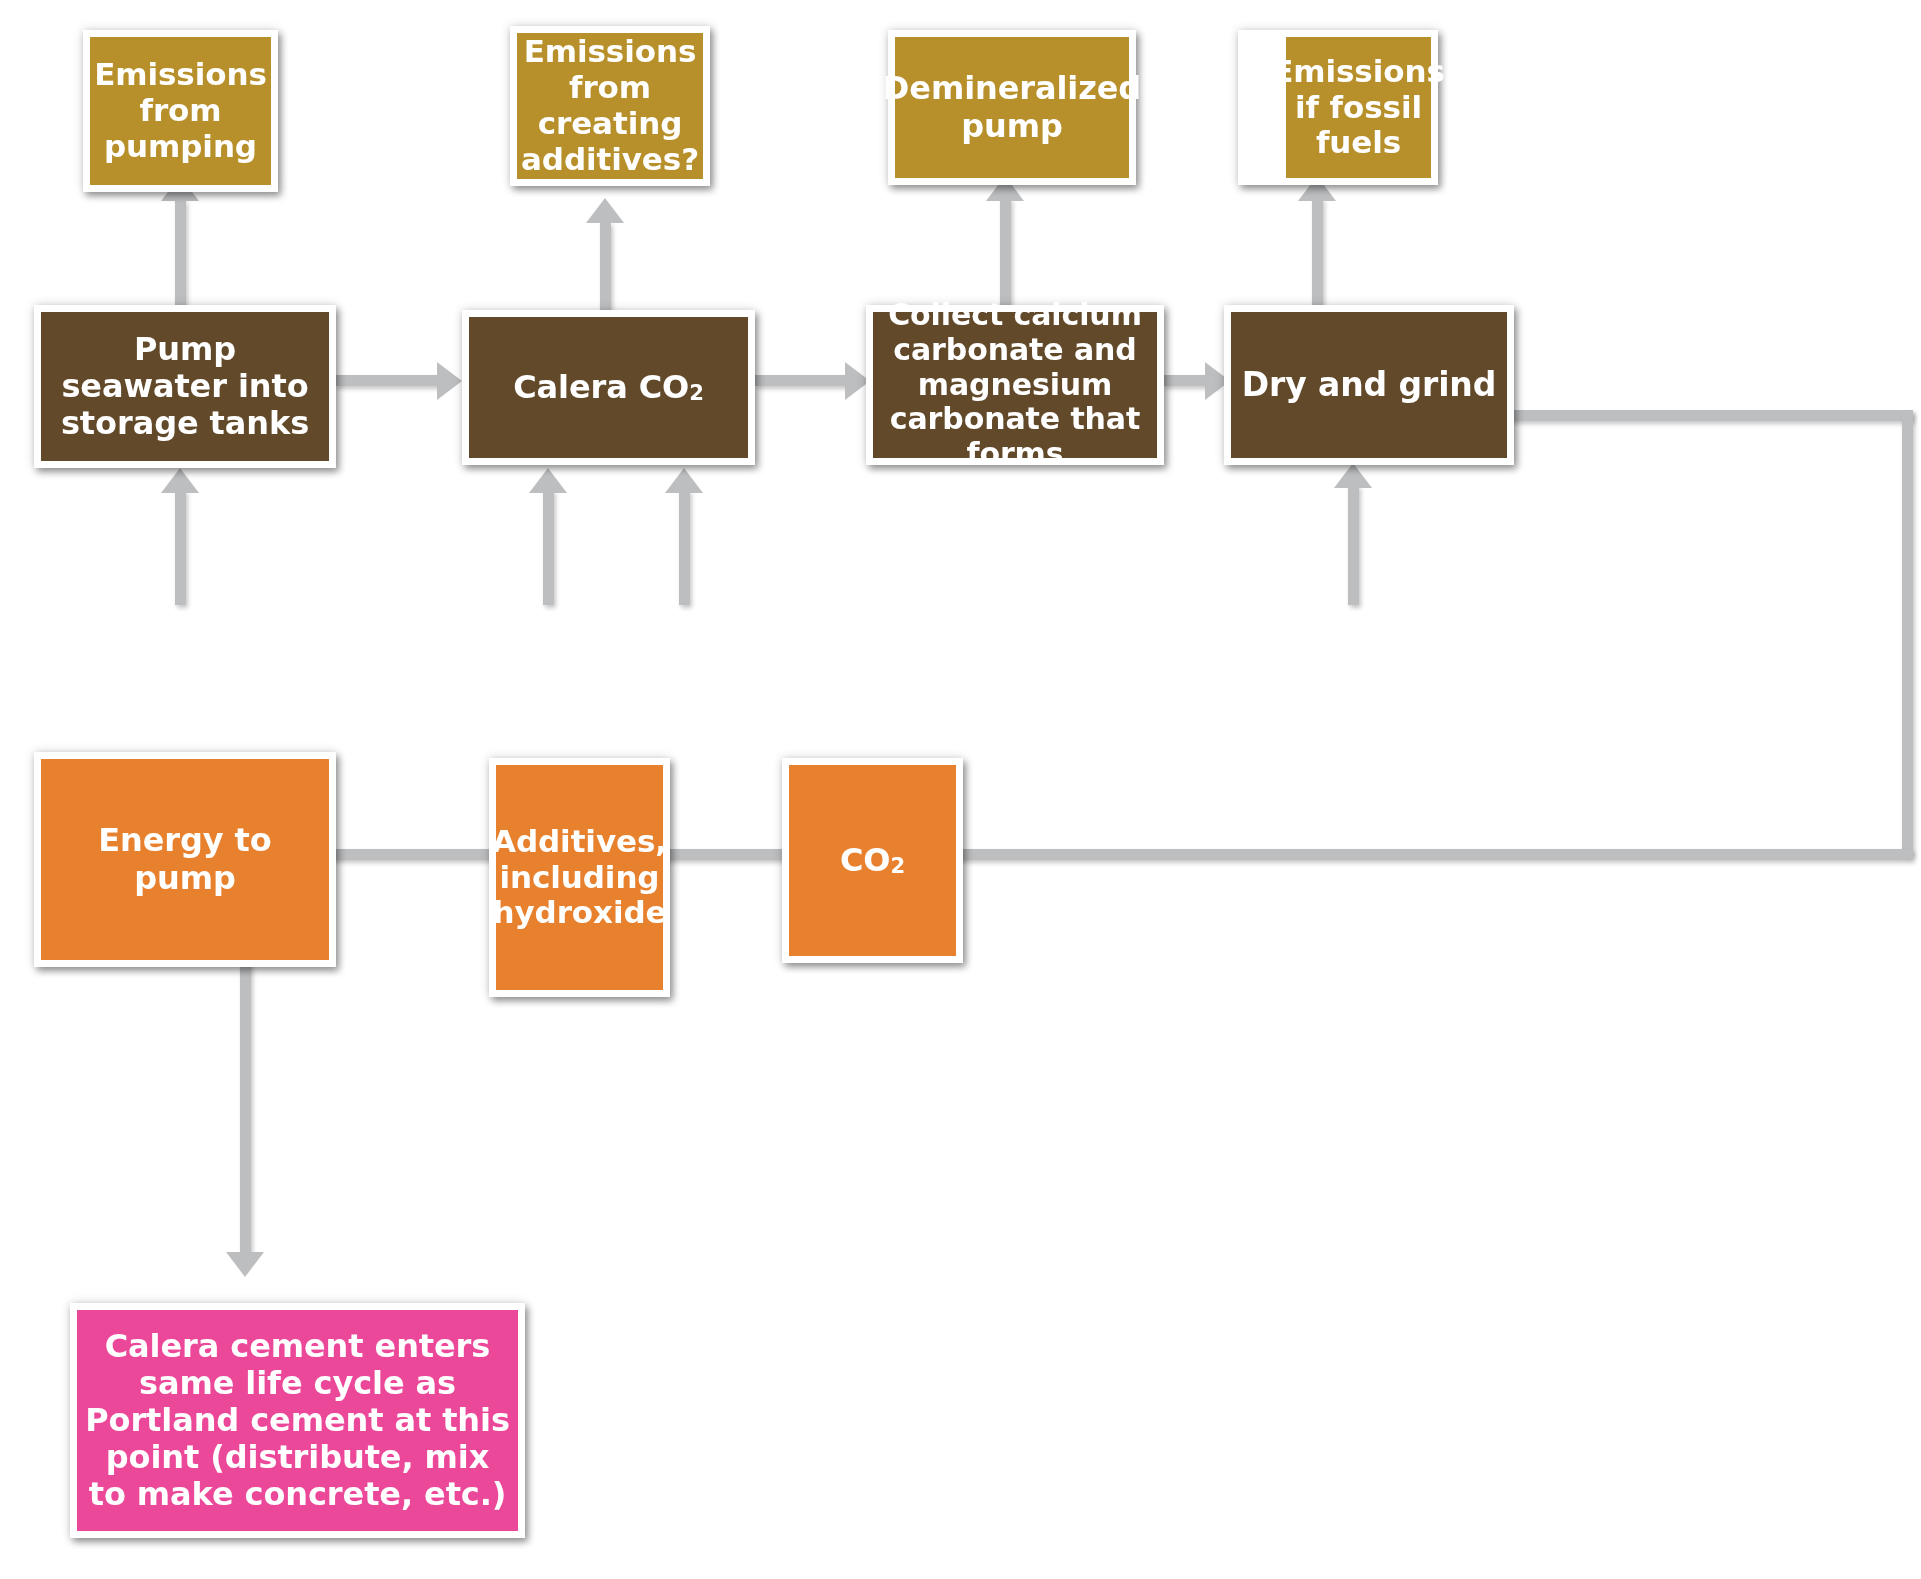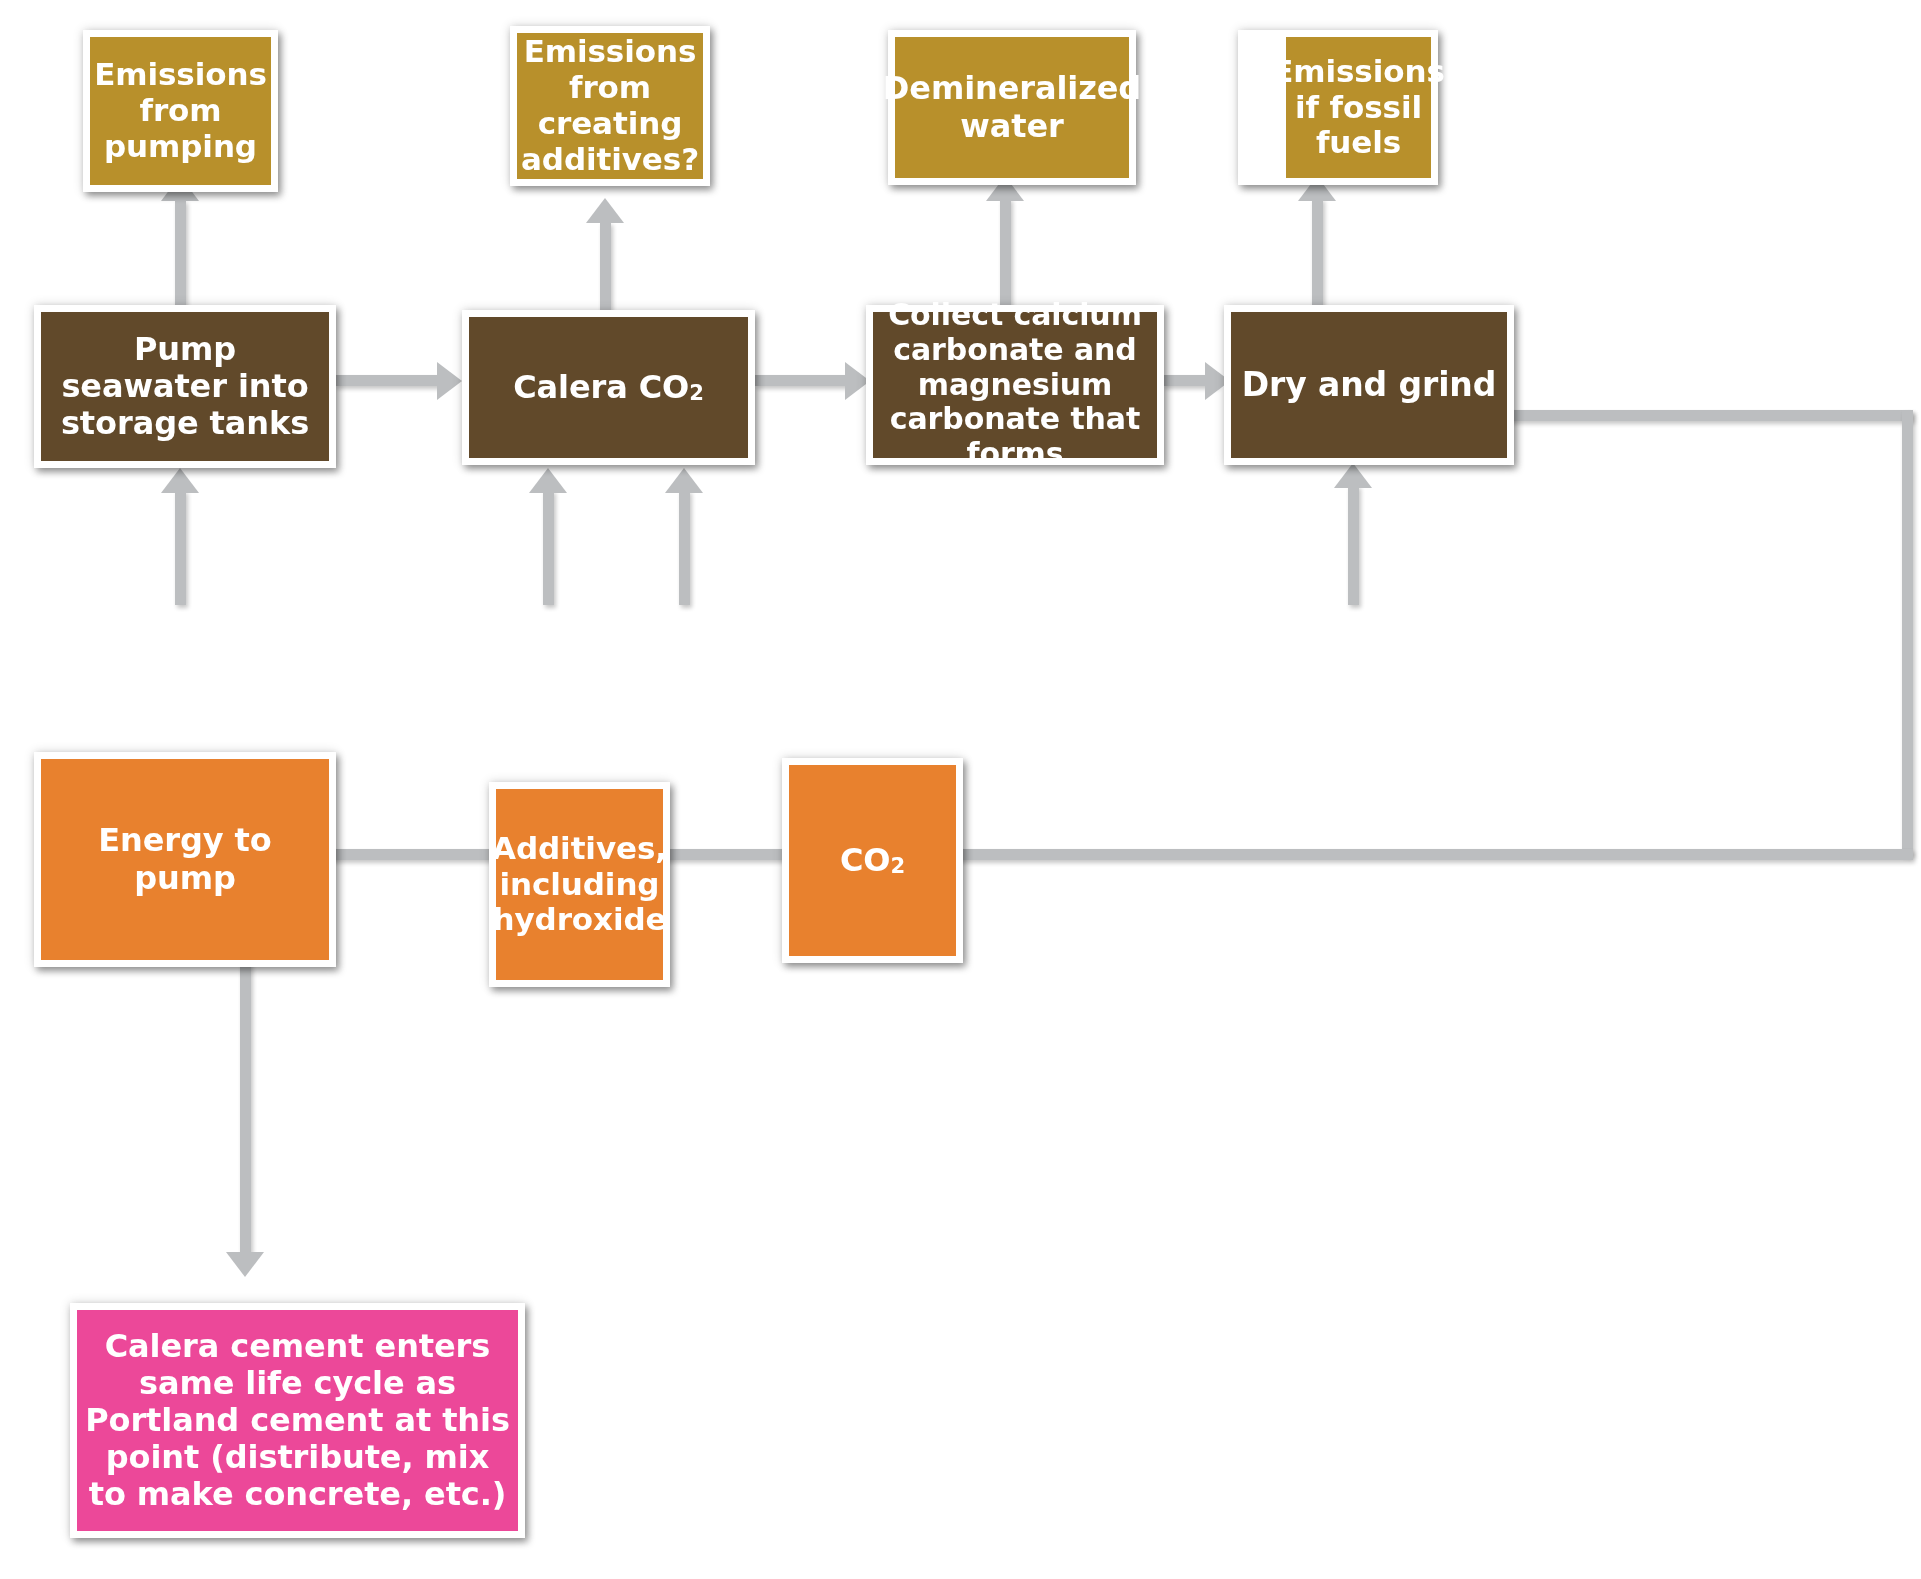--- a/index.html
+++ b/index.html
@@ -129,21 +129,21 @@
 
   <div class="node gold t31" style="left:83px;top:30px;width:195px;height:162px;">
     <div class="fill">Emissions from pumping</div>
   </div>
 
   <div class="node gold t31" style="left:510px;top:26px;width:200px;height:160px;">
     <div class="fill">Emissions from creating additives?</div>
   </div>
 
   <div class="node gold t32" style="left:888px;top:30px;width:248px;height:155px;">
-    <div class="fill">Demineralized water</div>
+    <div class="fill">Demineralized pump</div>
   </div>
 
   <div class="node gold t31" style="left:1238px;top:30px;width:200px;height:155px;padding-left:48px;">
     <div class="fill">Emissions if fossil fuels</div>
   </div>
 
   <div class="node brown t32" style="left:34px;top:305px;width:302px;height:163px;">
     <div class="fill">Pump seawater into storage tanks</div>
   </div>
 
@@ -159,21 +159,21 @@
   </div>
 
   <div class="node brown t33" style="left:1224px;top:305px;width:290px;height:160px;">
     <div class="fill">Dry and grind</div>
   </div>
 
   <div class="node orange t32" style="left:34px;top:752px;width:302px;height:215px;">
     <div class="fill">Energy to pump</div>
   </div>
 
-  <div class="node orange t31" style="left:489px;top:758px;width:181px;height:205px;margin-top:24px;">
+  <div class="node orange t31" style="left:489px;top:758px;width:181px;height:239px;">
     <div class="fill">Additives, including hydroxide</div>
   </div>
 
   <div class="node orange t32" style="left:782px;top:758px;width:181px;height:205px;">
     <div class="fill">
         <span>CO</span>
         <sub>2</sub>
         <span></span>
       </div>
   </div>

